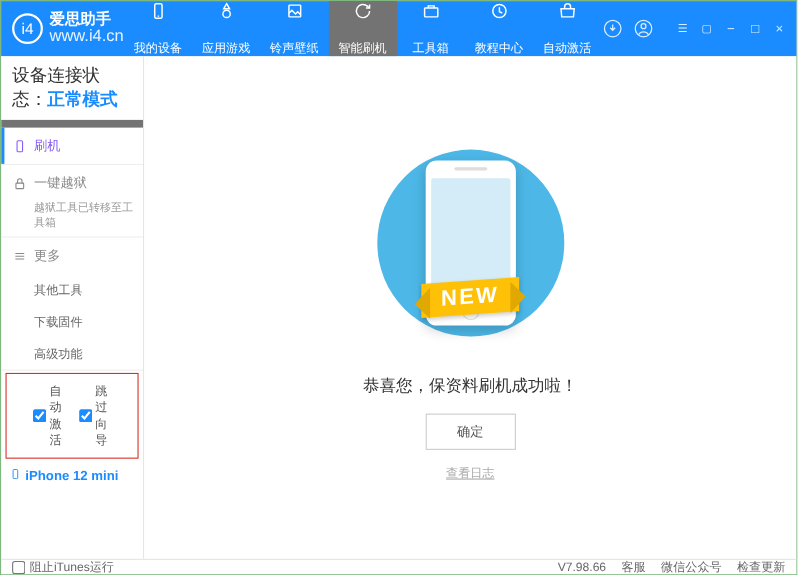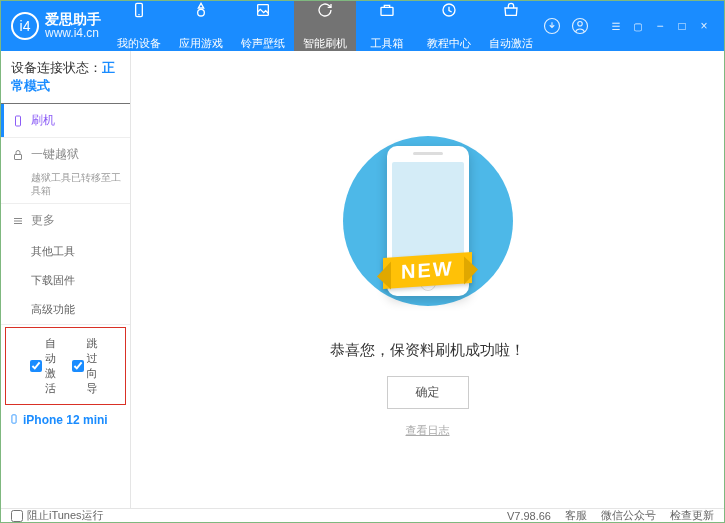--- a/index.html
+++ b/index.html
@@ -3,31 +3,31 @@
 <meta charset="utf-8">
 <style>
 *{margin:0;padding:0;box-sizing:border-box;font-family:"Microsoft YaHei",Arial,sans-serif}
 body{background:#e8f4e8;display:flex;align-items:center;justify-content:center;height:100vh}
 .window{width:725px;height:523px;background:#fff;border:1px solid #7fb87f;display:flex;flex-direction:column;font-size:12px;color:#333}
 .titlebar{height:50px;background:#1a8cff;display:flex;align-items:center;padding:0 10px;color:#fff}
 .logo-area{display:flex;align-items:center;gap:6px;width:120px}
 .logo-circle{width:28px;height:28px;border:2px solid #fff;border-radius:50%;display:flex;align-items:center;justify-content:center;font-weight:normal;font-size:14px}
 .logo-text{display:flex;flex-direction:column;line-height:1.1}
 .logo-text .t1{font-size:14px;font-weight:bold}
-.logo-text .t2{font-size:12px;opacity:.9}
+.logo-text .t2{font-size:15px;opacity:.9}
 .nav{display:flex;flex:1;height:100%}
 .nav-item{width:62px;display:flex;flex-direction:column;align-items:center;justify-content:flex-start;gap:17px;cursor:pointer;font-size:11px}
 .nav-item.active{background:#737373}
 .nav-icon{width:18px;height:18px;display:flex;align-items:center;justify-content:center}
 .win-controls{display:flex;align-items:center;gap:8px}
 .wc{width:20px;height:20px;display:flex;align-items:center;justify-content:center;cursor:pointer;opacity:.85}
 .wc-group{display:flex;gap:2px;margin-left:8px}
 .body{flex:1;display:flex;overflow:hidden}
 .sidebar{width:130px;border-right:1px solid #e5e5e5;display:flex;flex-direction:column;overflow-y:auto}
-.status-row{padding:8px 10px;font-size:13px;border-bottom:1px solid #737373}
+.status-row{padding:8px 10px;font-size:16px;border-bottom:7px solid #737373}
 .status-row .v{color:#1a8cff;font-weight:bold}
 .section{border-bottom:1px solid #eee}
 .section-header{display:flex;align-items:center;gap:6px;padding:8px 10px;color:#888;font-size:12px;cursor:pointer}
 .section-header.blue{color:#8b5cf6;border-left:3px solid #1a8cff;padding-left:7px}
 .sh-icon{width:14px;height:14px;display:flex;align-items:center;justify-content:center}
 .section-items{padding-left:24px}
 .section-items div{padding:7px 6px;font-size:11px;color:#666;cursor:pointer}
 .section-items div.active{background:#e8f3ff;color:#1a8cff}
 .section-sub{font-size:10px;color:#999;padding:0 6px 6px 30px;line-height:1.3}
 .checkbox-row{display:flex;gap:12px;padding:8px 24px;border:1px solid #d93025;margin:2px 4px}

